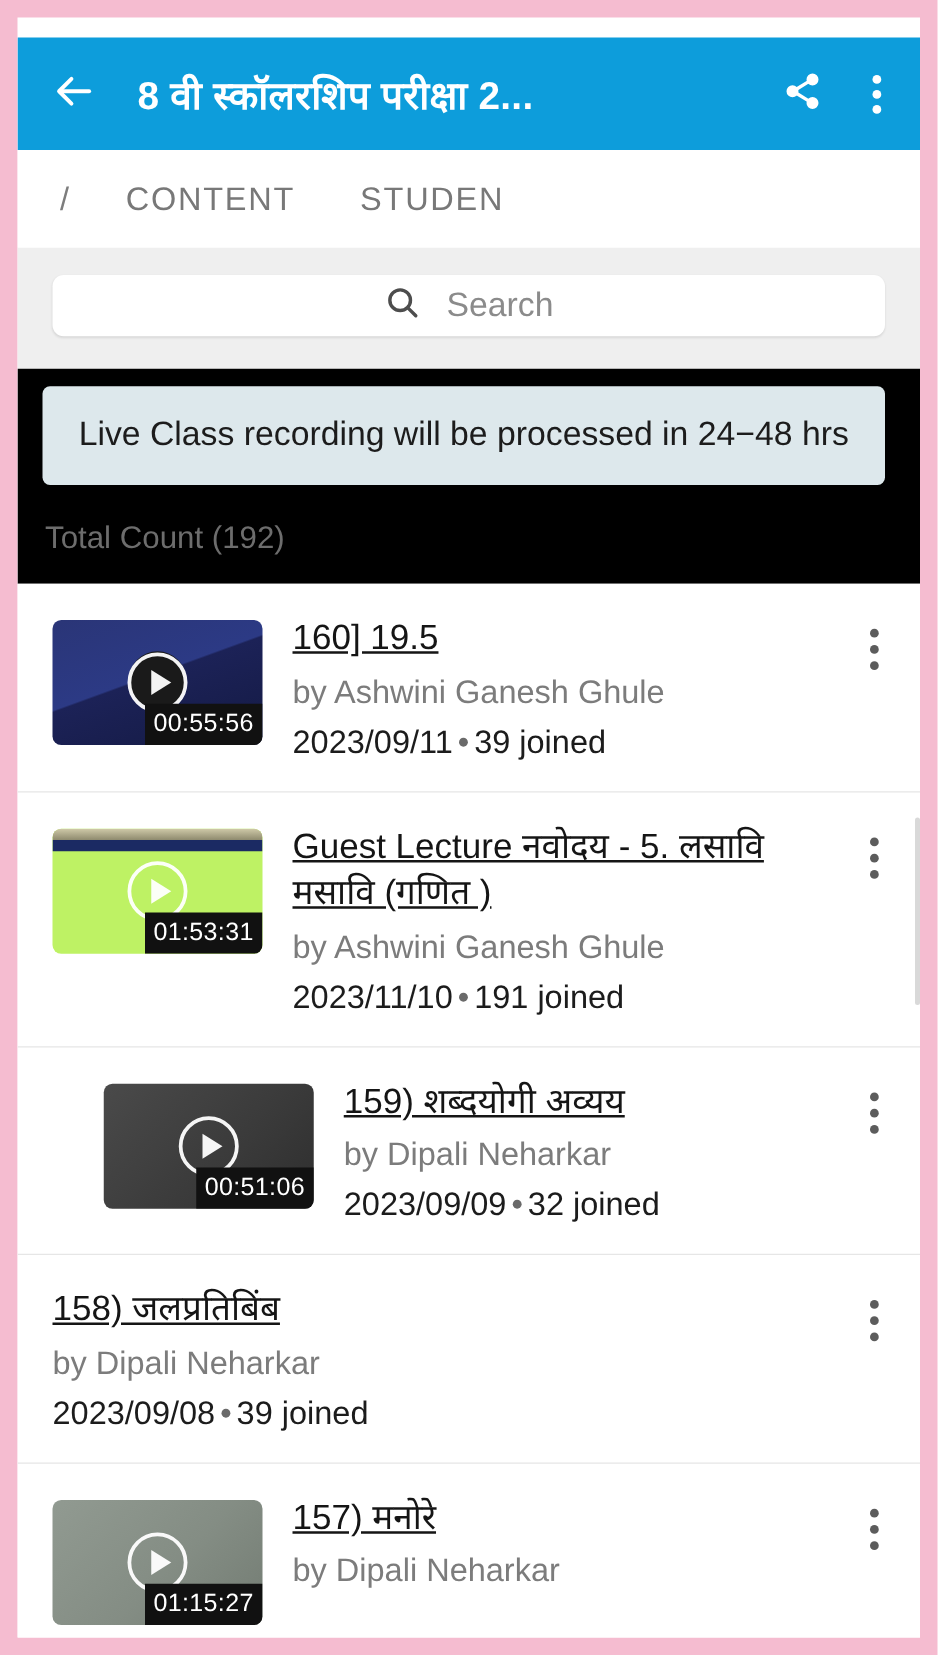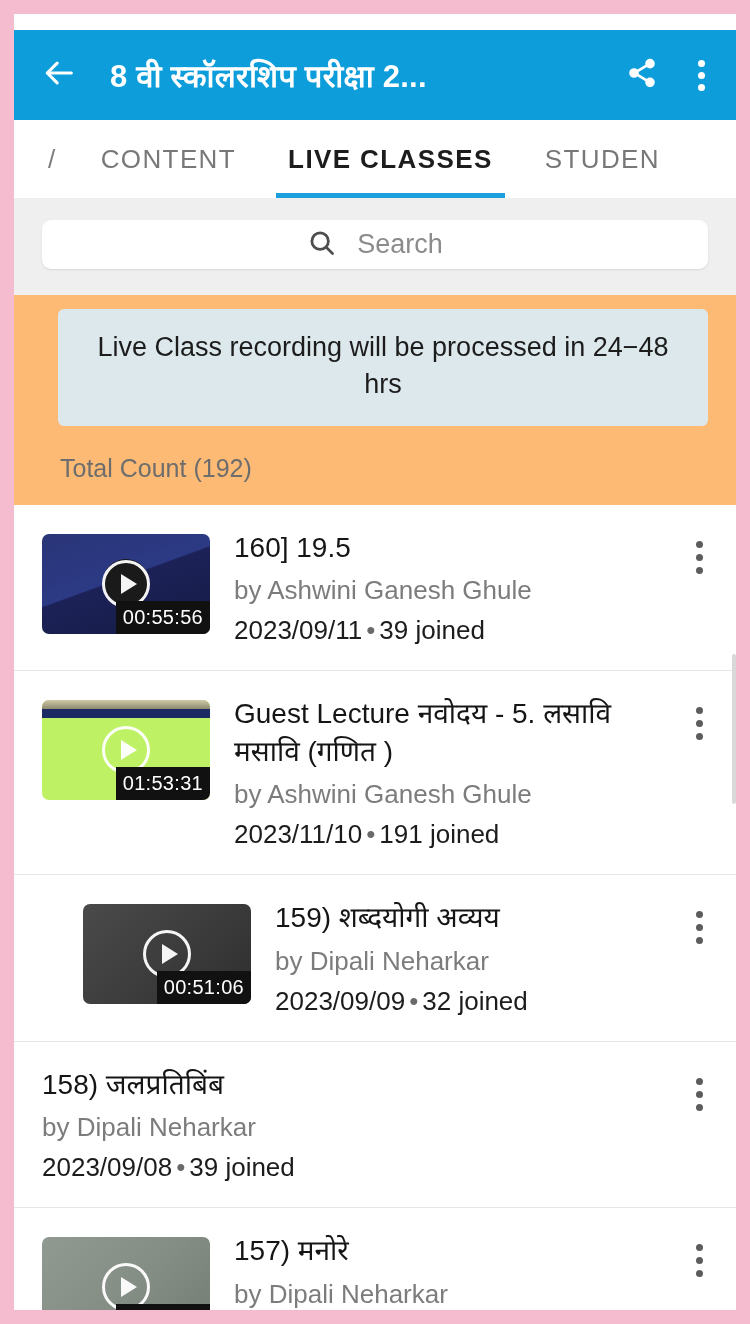--- a/index.html
+++ b/index.html
@@ -139,22 +139,22 @@
     gap: 20px;
     box-shadow: 0 1px 2px rgba(0,0,0,0.10);
   }
   .search-ph {
     font-size: 27px;
     color: #8b8b8b;
   }
 
   
   .notice-zone {
-    background: #fdba74;
-    padding: 14px 28px 0 44px;
+    background: #000000;
+    padding: 14px 28px 0 20px;
   }
   .notice {
     background: #dde8ec;
     border-radius: 6px;
     padding: 20px 26px 22px 26px;
     text-align: center;
     font-size: 27px;
     line-height: 1.38;
     color: #1c1c1c;
   }
@@ -236,20 +236,21 @@
   .tb-dark  { background: linear-gradient(135deg,#4a4a4a 0%,#3a3a3a 60%,#2e2e2e 100%); margin-left: 41px; }
   .tb-gray1 { background: linear-gradient(135deg,#8f998f 0%,#808a80 55%,#6f786f 100%); }
   .tb-gray2 { background: linear-gradient(135deg,#919a91 0%,#848d84 55%,#737c73 100%); }
 
   .meta { flex: 1 1 auto; min-width: 0; padding-right: 10px; }
   .title {
     font-size: 28px;
     color: #151515;
     line-height: 1.34;
     font-weight: 400;
+    text-decoration: underline;
   }
   .byline {
     font-size: 26px;
     color: #7c7c7c;
     margin-top: 9px;
   }
   .sub {
     font-size: 26px;
     color: #1c1c1c;
     margin-top: 9px;
@@ -315,23 +316,20 @@
     </div>
   </div>
 
   <div class="tabs">
     <div class="tab partial-left">
       <span>/</span>
     </div>
     <div class="tab">
       <span>CONTENT</span>
     </div>
-    <div class="tab active">
-      <span>LIVE CLASSES</span>
-    </div>
     <div class="tab clipped">
       <span>STUDEN</span>
     </div>
   </div>
 
   <div class="search-zone">
     <div class="searchbar">
       <span>
         <svg width="30" height="30" viewBox="0 0 24 24" fill="none" stroke="#4d4d4d" stroke-width="2.2" stroke-linecap="round">
           <circle cx="10.5" cy="10.5" r="6.6"></circle>

